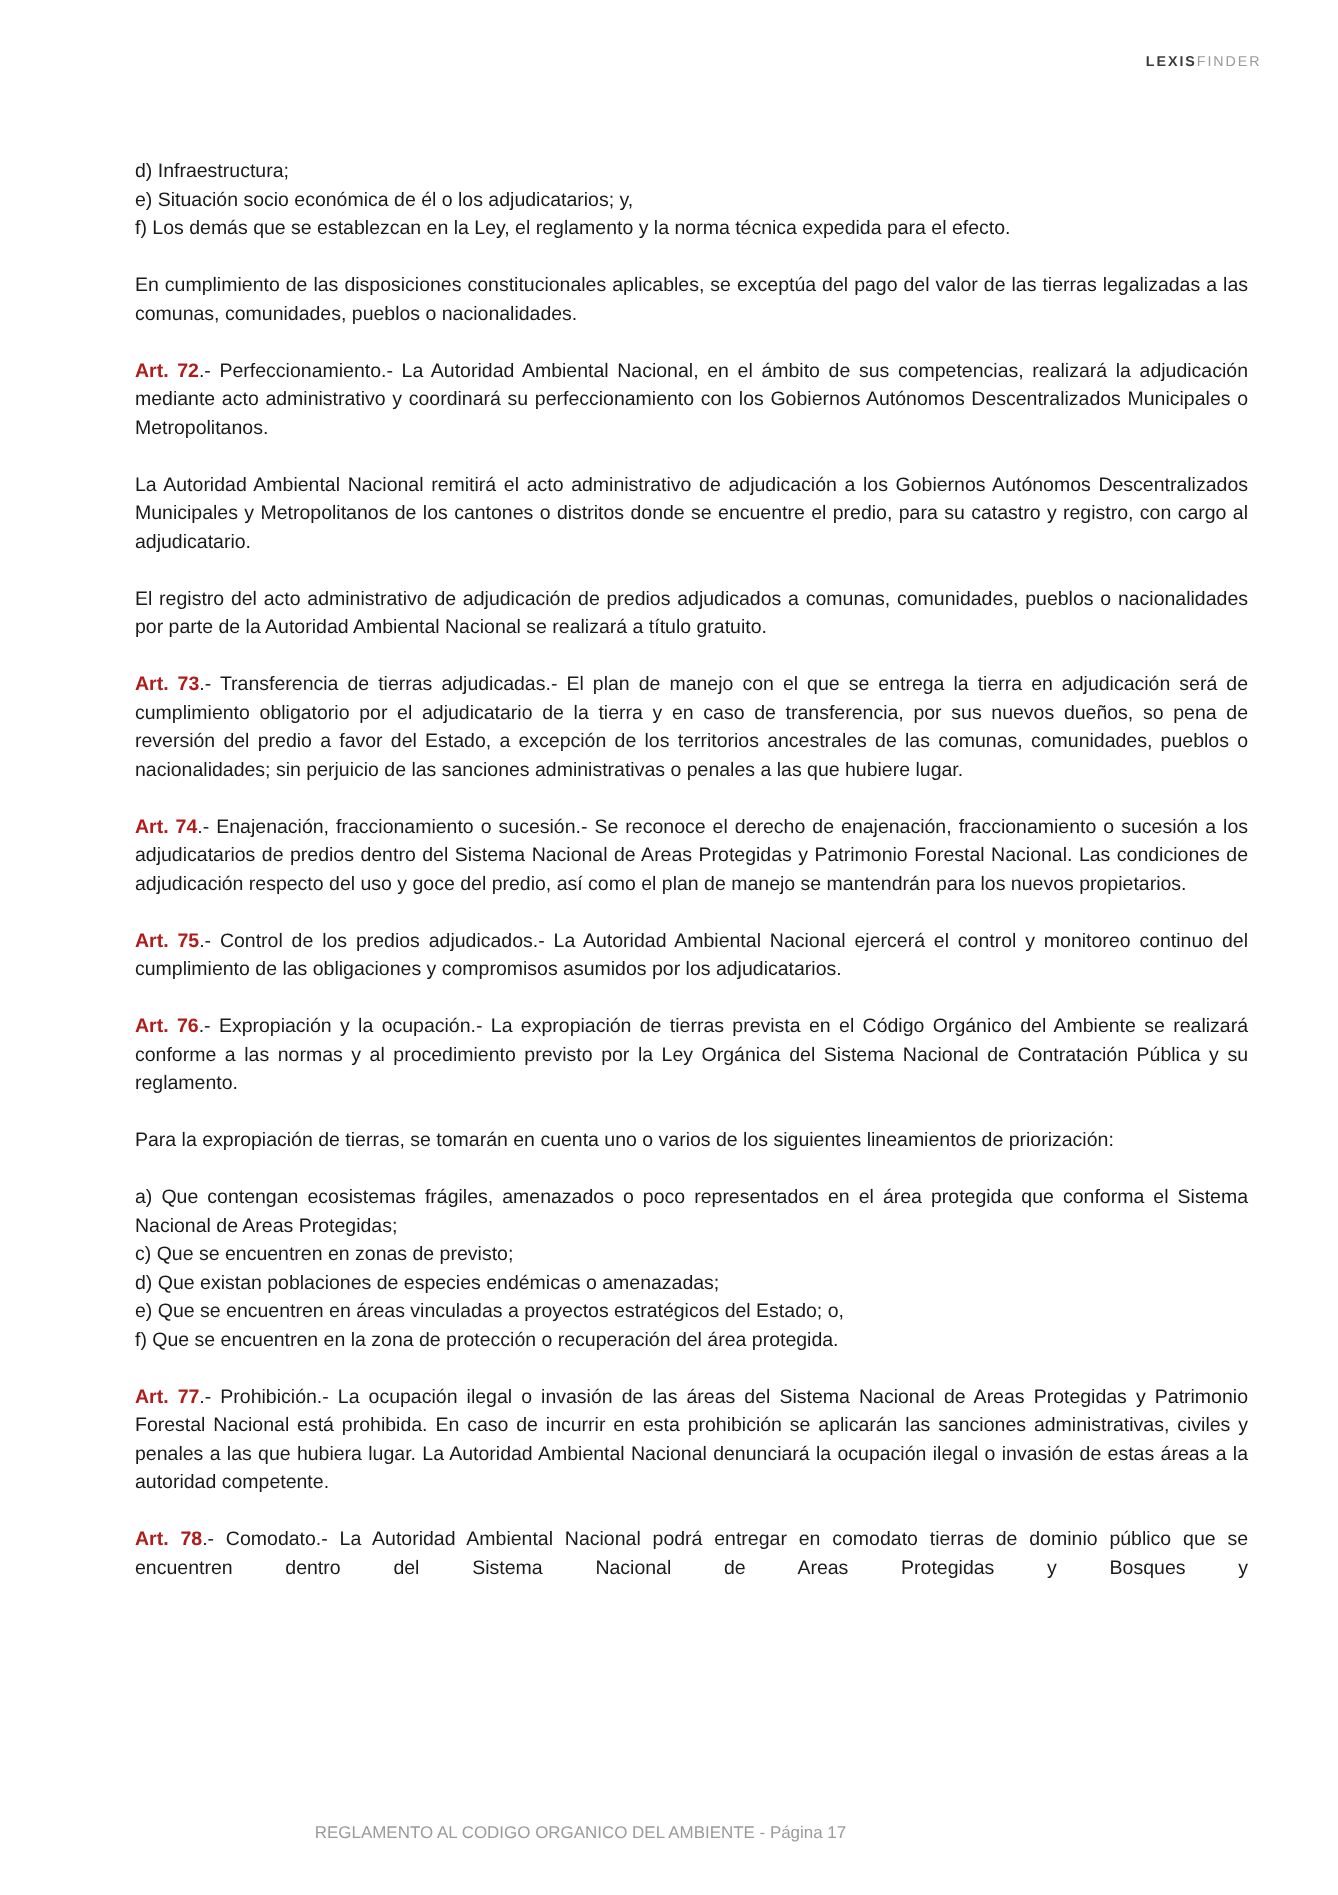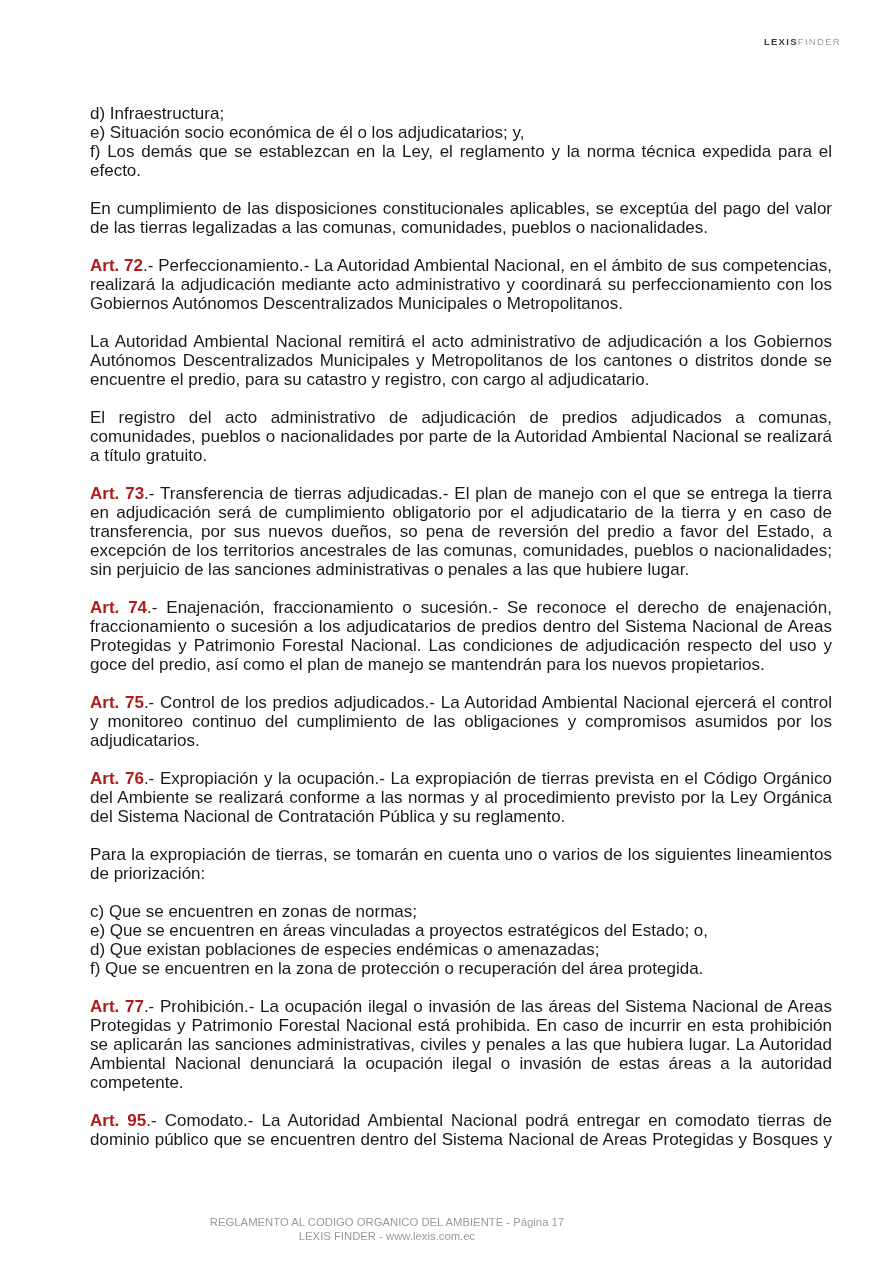--- a/index.html
+++ b/index.html
@@ -29,21 +29,21 @@
     text-align: right;
   }
   .header-logo .finder {
     color: #9a9a9a;
   }
   .content {
     position: absolute;
     left: 90px;
     top: 104px;
     width: 742px;
-    font-size: 17px;
+    font-size: 13px;
     line-height: 19px;
   }
   .para {
     margin: 0 0 19px 0;
     text-align: justify;
     text-align-last: left;
   }
   .list-line {
     margin: 0;
     text-align: justify;
@@ -95,28 +95,28 @@
 
   <p class="para"><span class="art-label">Art. 74</span><span>.- Enajenación, fraccionamiento o sucesión.- Se reconoce el derecho de enajenación, fraccionamiento o sucesión a los adjudicatarios de predios dentro del Sistema Nacional de Areas Protegidas y Patrimonio Forestal Nacional. Las condiciones de adjudicación respecto del uso y goce del predio, así como el plan de manejo se mantendrán para los nuevos propietarios.</span></p>
 
   <p class="para"><span class="art-label">Art. 75</span><span>.- Control de los predios adjudicados.- La Autoridad Ambiental Nacional ejercerá el control y monitoreo continuo del cumplimiento de las obligaciones y compromisos asumidos por los adjudicatarios.</span></p>
 
   <p class="para"><span class="art-label">Art. 76</span><span>.- Expropiación y la ocupación.- La expropiación de tierras prevista en el Código Orgánico del Ambiente se realizará conforme a las normas y al procedimiento previsto por la Ley Orgánica del Sistema Nacional de Contratación Pública y su reglamento.</span></p>
 
   <p class="para">Para la expropiación de tierras, se tomarán en cuenta uno o varios de los siguientes lineamientos de priorización:</p>
 
   <div class="list-block">
-    <p class="list-line">c) Que se encuentren en zonas de normas;</p>
+    <p class="list-line">a) Que contengan ecosistemas frágiles, amenazados o poco representados en el área protegida que conforma el Sistema Nacional de Areas Protegidas;</p>
+    <p class="list-line">c) Que se encuentren en zonas de previsto;</p>
+    <p class="list-line">d) Que existan poblaciones de especies endémicas o amenazadas;</p>
     <p class="list-line">e) Que se encuentren en áreas vinculadas a proyectos estratégicos del Estado; o,</p>
-    <p class="list-line">d) Que existan poblaciones de especies endémicas o amenazadas;</p>
     <p class="list-line">f) Que se encuentren en la zona de protección o recuperación del área protegida.</p>
   </div>
 
   <p class="para"><span class="art-label">Art. 77</span><span>.- Prohibición.- La ocupación ilegal o invasión de las áreas del Sistema Nacional de Areas Protegidas y Patrimonio Forestal Nacional está prohibida. En caso de incurrir en esta prohibición se aplicarán las sanciones administrativas, civiles y penales a las que hubiera lugar. La Autoridad Ambiental Nacional denunciará la ocupación ilegal o invasión de estas áreas a la autoridad competente.</span></p>
 
-  <p class="para" style="text-align-last: justify;"><span class="art-label">Art. 95</span><span>.- Comodato.- La Autoridad Ambiental Nacional podrá entregar en comodato tierras de dominio público que se encuentren dentro del Sistema Nacional de Areas Protegidas y Bosques y</span></p>
+  <p class="para" style="text-align-last: justify;"><span class="art-label">Art. 78</span><span>.- Comodato.- La Autoridad Ambiental Nacional podrá entregar en comodato tierras de dominio público que se encuentren dentro del Sistema Nacional de Areas Protegidas y Bosques y</span></p>
 
 </div>
 
 <div class="footer">
   <div>REGLAMENTO AL CODIGO ORGANICO DEL AMBIENTE - Página 17</div>
-  <div>LEXIS FINDER - www.lexis.com.ec</div>
 </div>
 
 </body></html>

